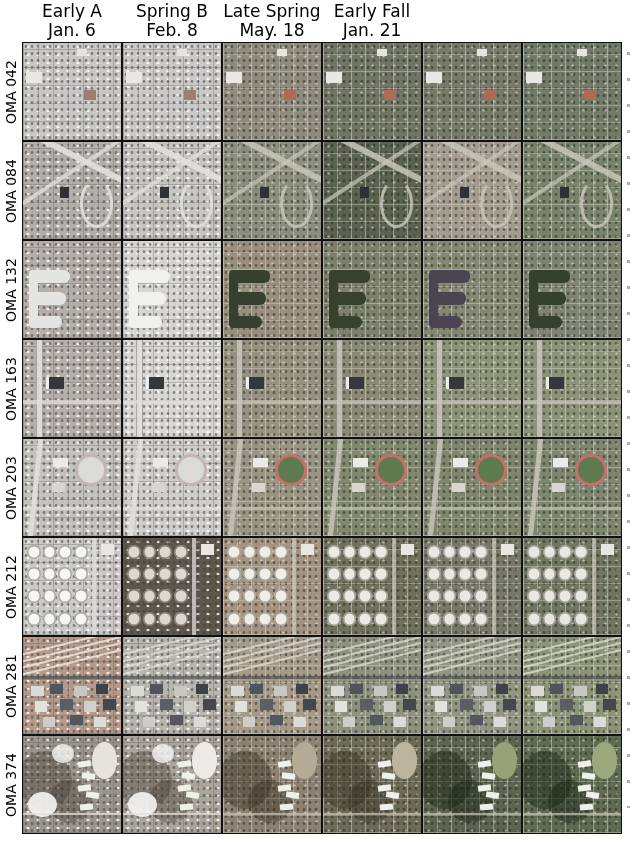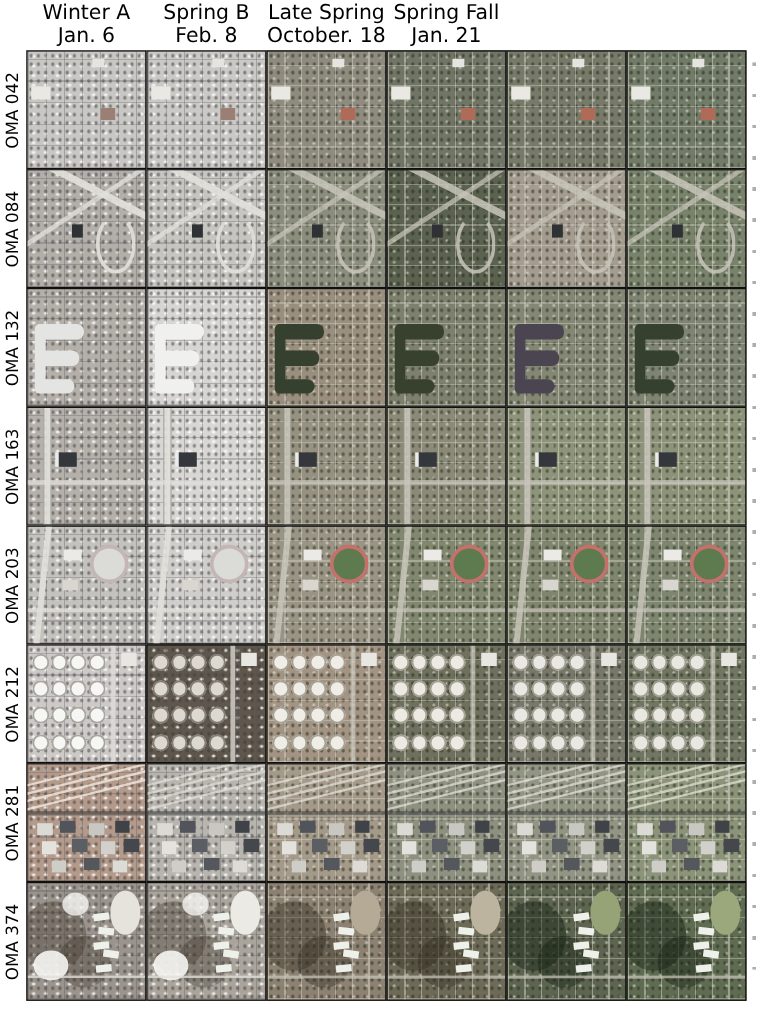--- a/index.html
+++ b/index.html
@@ -30,33 +30,33 @@
   .right-marks{position:absolute;left:627px;top:52px;width:3px;height:756px;
     background:repeating-linear-gradient(180deg, rgba(130,130,130,0.65) 0 3px, transparent 3px 26px);}
 </style>
 </head>
 <body>
 
 <div class="page">
 
   <div class="header">
     <div class="col-header">
-      <span class="season">Winter A</span>
+      <span class="season">Early A</span>
       <span class="date">Jan. 6</span>
     </div>
     <div class="col-header">
       <span class="season">Spring B</span>
       <span class="date">Feb. 8</span>
     </div>
     <div class="col-header">
       <span class="season">Late Spring</span>
-      <span class="date">October. 18</span>
+      <span class="date">May. 18</span>
     </div>
     <div class="col-header">
-      <span class="season">Spring Fall</span>
+      <span class="season">Early Fall</span>
       <span class="date">Jan. 21</span>
     </div>
   </div>
 
   <div class="row-labels">
     <div class="row-label-cell">
         <span class="rot">OMA 042</span>
       </div>
     <div class="row-label-cell">
         <span class="rot">OMA 084</span>

